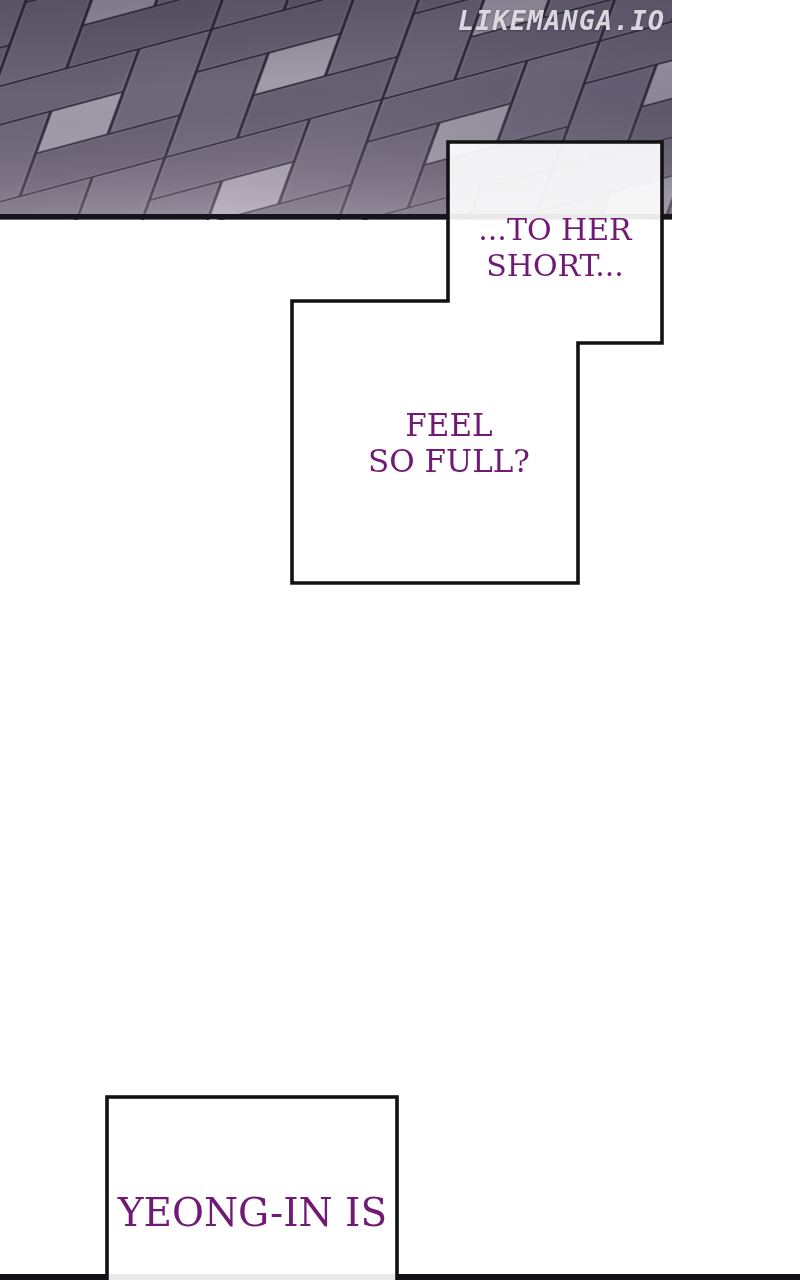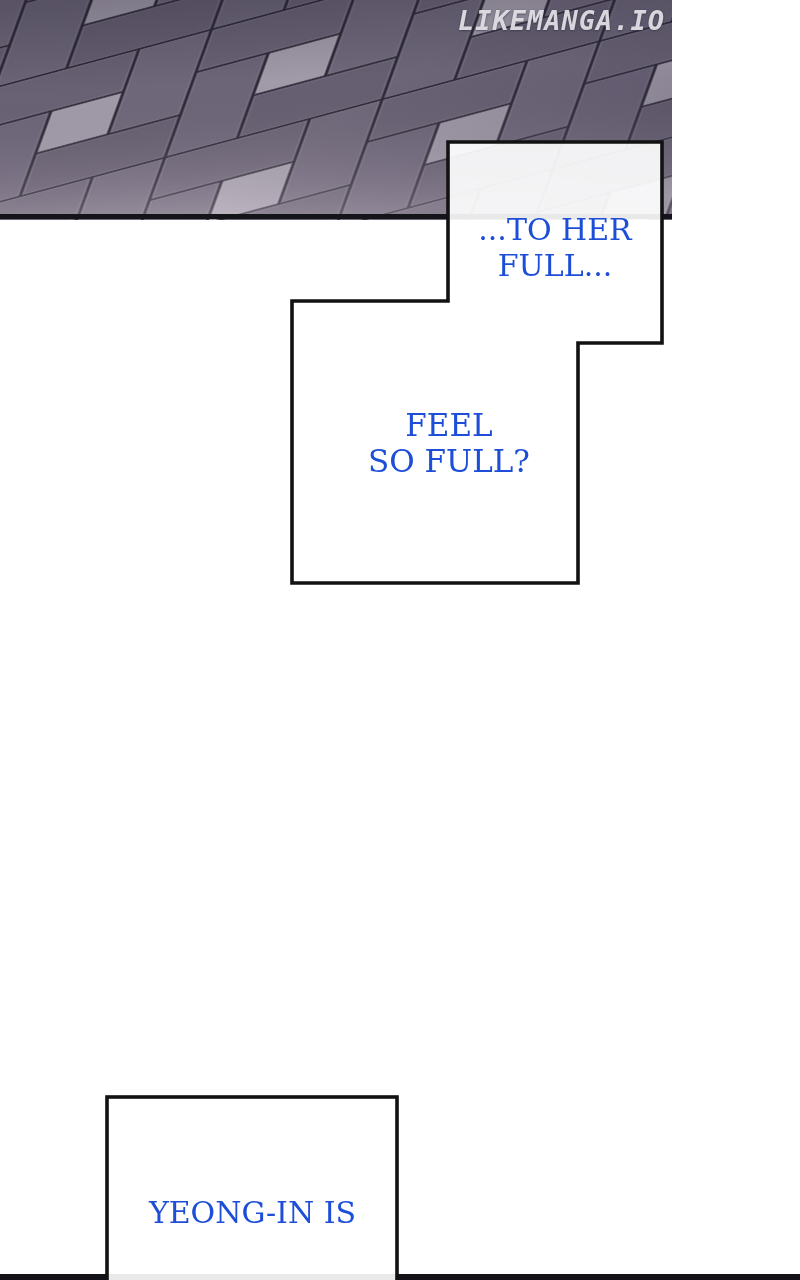--- a/index.html
+++ b/index.html
@@ -41,21 +41,21 @@
     font-weight: bold;
     font-size: 27px;
     letter-spacing: 1px;
     color: rgba(244, 243, 247, 0.85);
     text-shadow: 0 1px 2px rgba(50, 45, 70, 0.55), 0 0 1px rgba(40, 36, 58, 0.5);
     white-space: nowrap;
   }
   .bubble-text {
     position: absolute;
     font-family: "DejaVu Serif", "Liberation Serif", serif;
-    color: #1d4ed8;
+    color: #701a75;
     text-align: center;
     white-space: nowrap;
   }
   .bubble-text span { display: block; }
   .t-top {
     left: 447px;
     top: 212px;
     width: 216px;
     font-size: 30px;
     line-height: 36px;
@@ -64,21 +64,21 @@
     left: 292px;
     top: 407px;
     width: 314px;
     font-size: 31px;
     line-height: 36px;
   }
   .t-bottom {
     left: 107px;
     top: 1195px;
     width: 291px;
-    font-size: 30px;
+    font-size: 39px;
     line-height: 35px;
   }
 </style>
 </head>
 <body>
 
 <div class="page">
 
   <div class="brick-strip">
     <svg width="800" height="220" viewBox="0 0 800 220">
@@ -121,21 +121,21 @@
 
     <rect x="0" y="1274" width="800" height="6" fill="#141218"></rect>
 
     <polygon points="448,142 662,142 662,343 578,343 578,583 292,583 292,301 448,301" fill="#ffffff" fill-opacity="0.91" stroke="#121212" stroke-width="3.6" stroke-linejoin="miter"></polygon>
 
     <rect x="107" y="1097" width="290" height="210" fill="#ffffff" fill-opacity="0.91" stroke="#121212" stroke-width="3.6"></rect>
   </svg>
 
   <div class="bubble-text t-top">
     <span>...TO HER</span>
-    <span>FULL...</span>
+    <span>SHORT...</span>
   </div>
 
   <div class="bubble-text t-mid">
     <span>FEEL</span>
     <span>SO FULL?</span>
   </div>
 
   <div class="bubble-text t-bottom">
     <span>YEONG-IN IS</span>
   </div>

